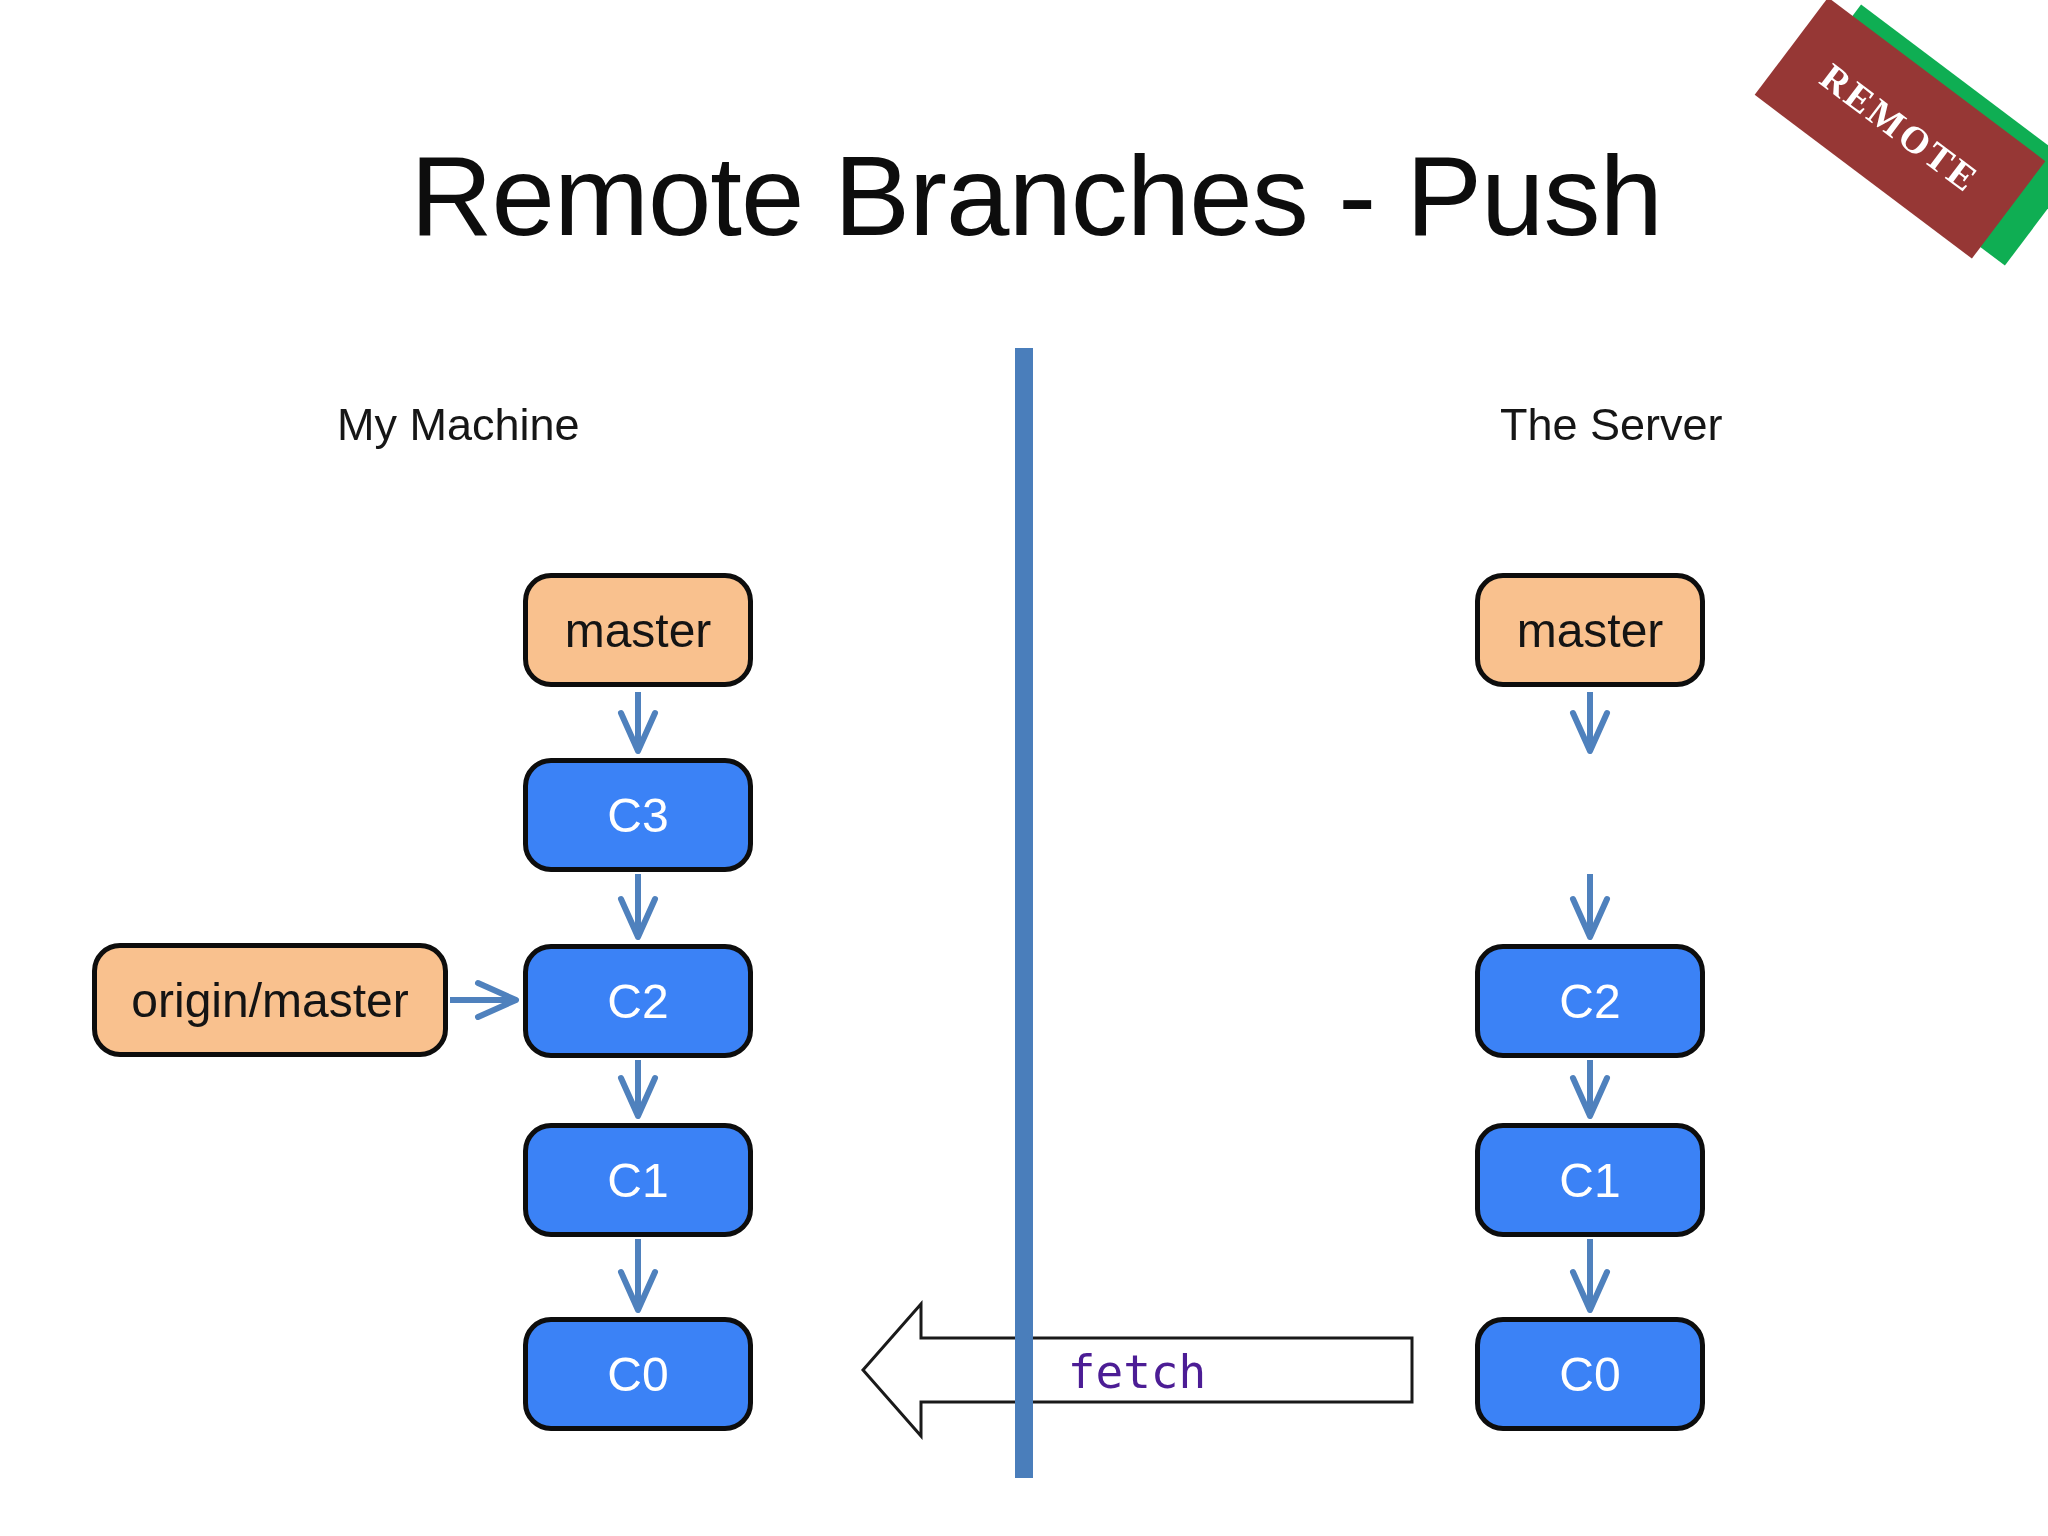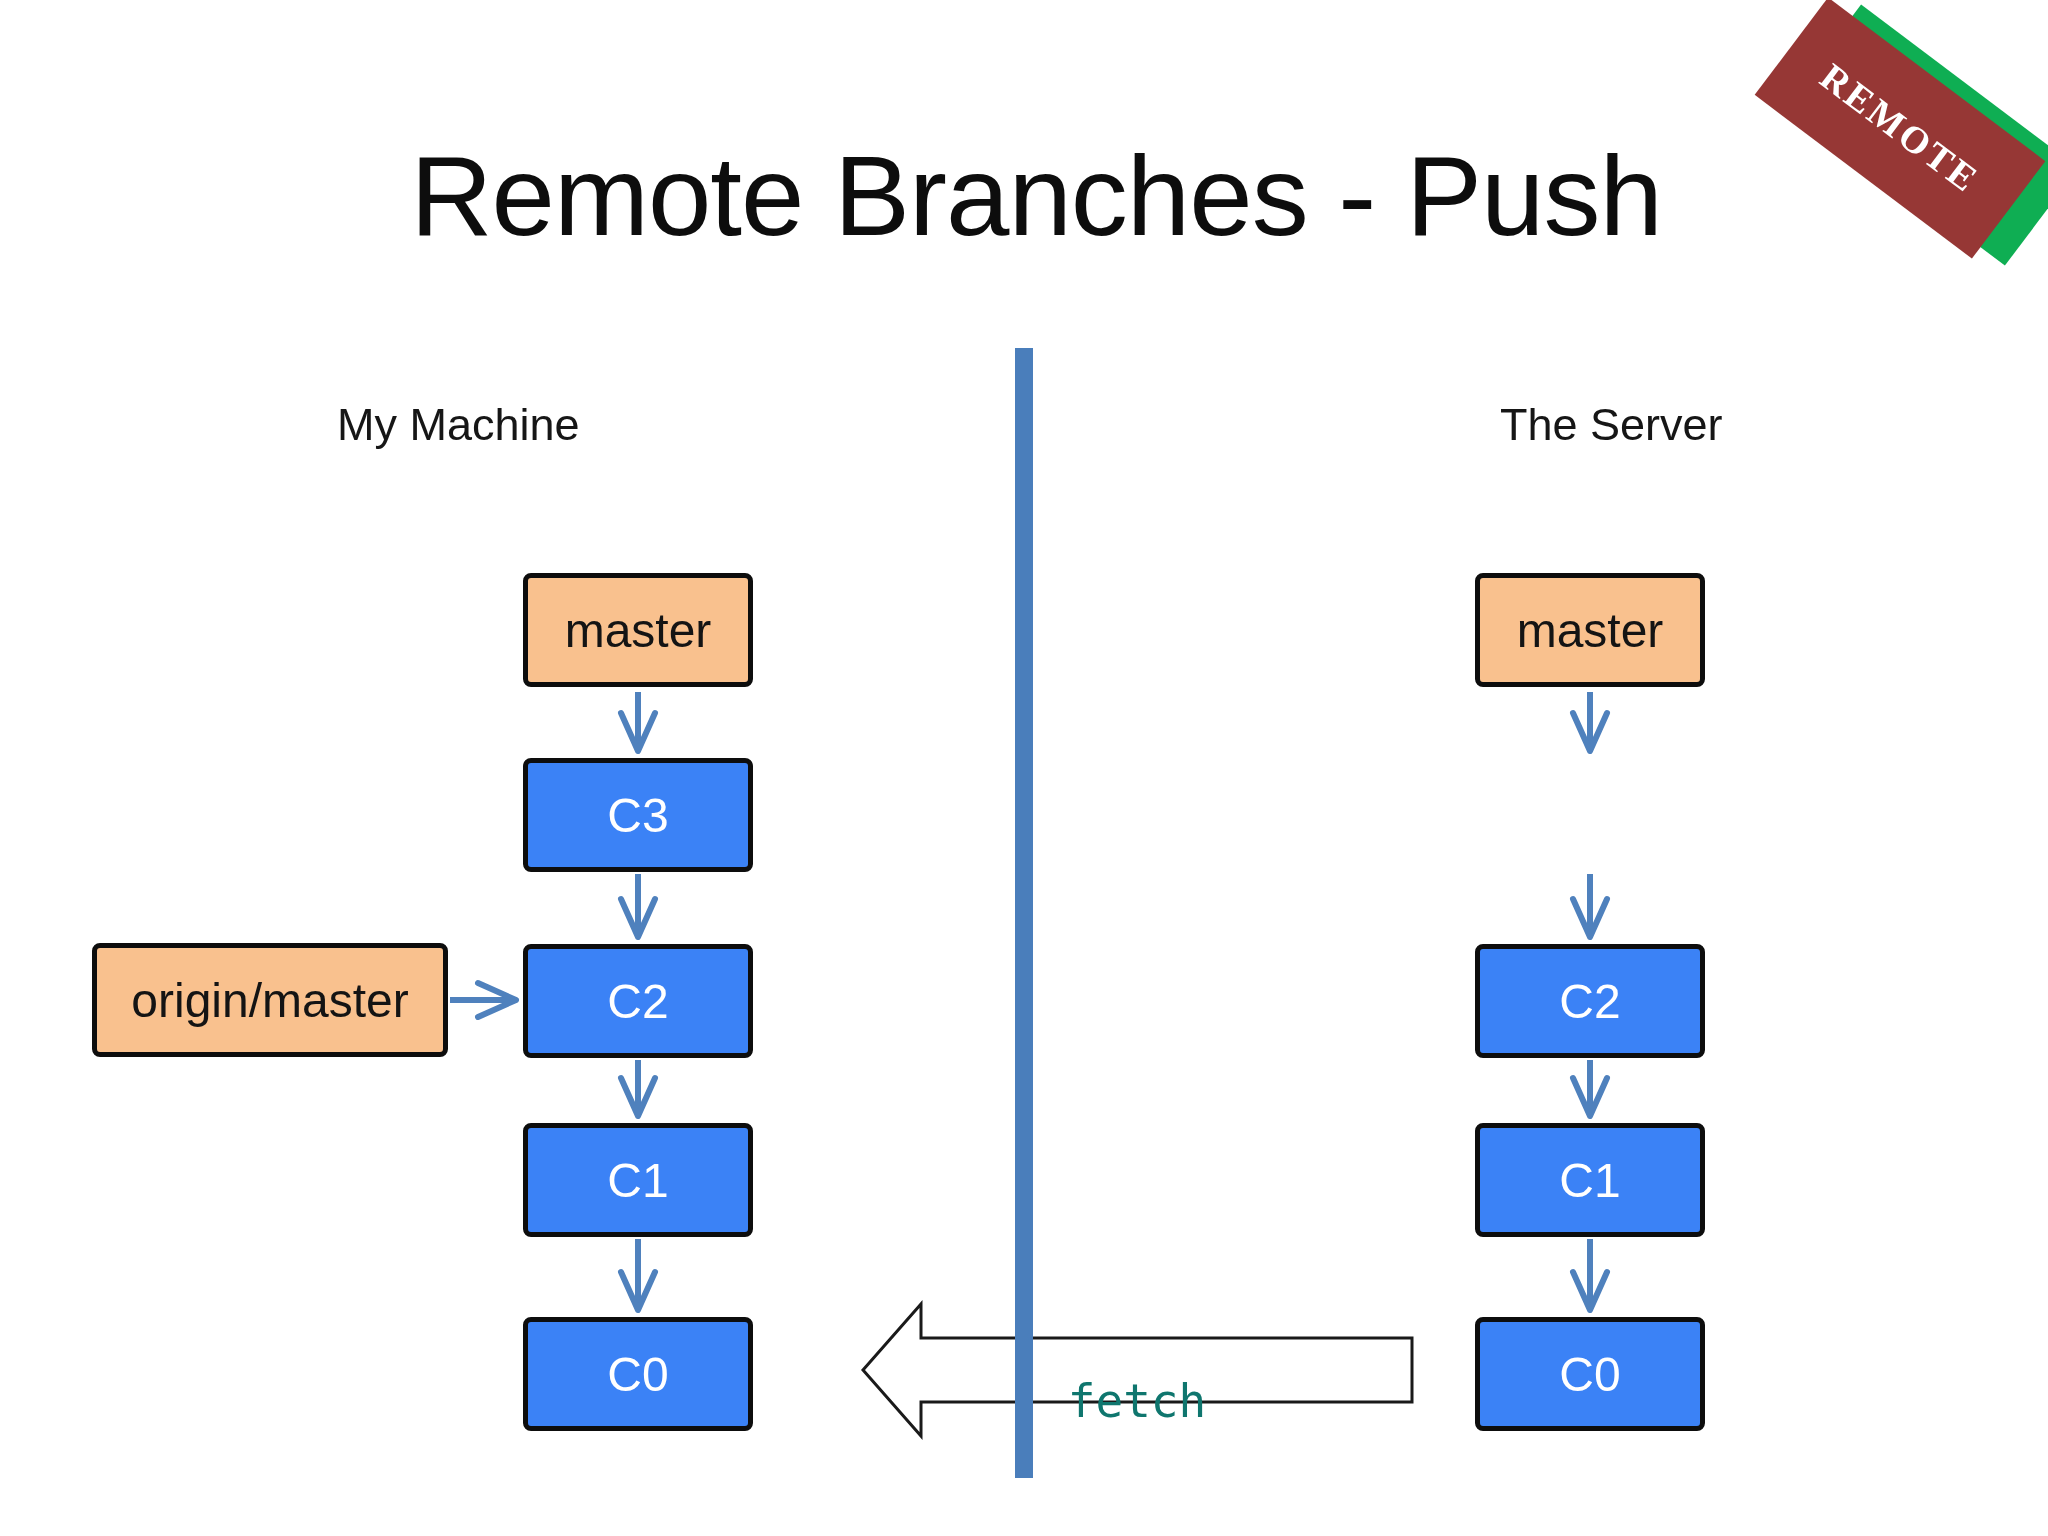--- a/index.html
+++ b/index.html
@@ -34,37 +34,37 @@
   .col-heading{
     position:absolute;top:388px;font-size:45px;color:#161616;
     white-space:nowrap;
     margin-top:11px;
   }
   .heading-left{left:337px;}
   .heading-right{left:1500px;}
   
   .node{
     position:absolute;width:230px;height:114px;box-sizing:border-box;
-    border:5px solid #0d0d0d;border-radius:8px;
+    border:5px solid #0d0d0d;border-radius:28px;
     display:flex;align-items:center;justify-content:center;
     font-size:48px;
   }
   .branch{background:#f9c18e;color:#141414;}
   .commit{background:#3b82f6;color:#ffffff;}
   .wide{width:356px;}
   
   .divider{
     position:absolute;left:1015px;top:348px;width:18px;height:1130px;
     background:#4a7ebb;
   }
   .overlay{position:absolute;left:0;top:0;width:2048px;height:1536px;}
   .fetch-label{
     position:absolute;left:1007px;top:1344px;width:260px;
     text-align:center;font-family:"DejaVu Sans Mono",monospace;
-    font-size:46px;line-height:56px;color:#0f766e;margin-top:29px;
+    font-size:46px;line-height:56px;color:#4c1d95;
   }
 </style>
 </head>
 <body>
 
 <div class="stage">
 
   <h1 class="title">Remote Branches - Push</h1>
 
   <div class="badge-green"></div>

